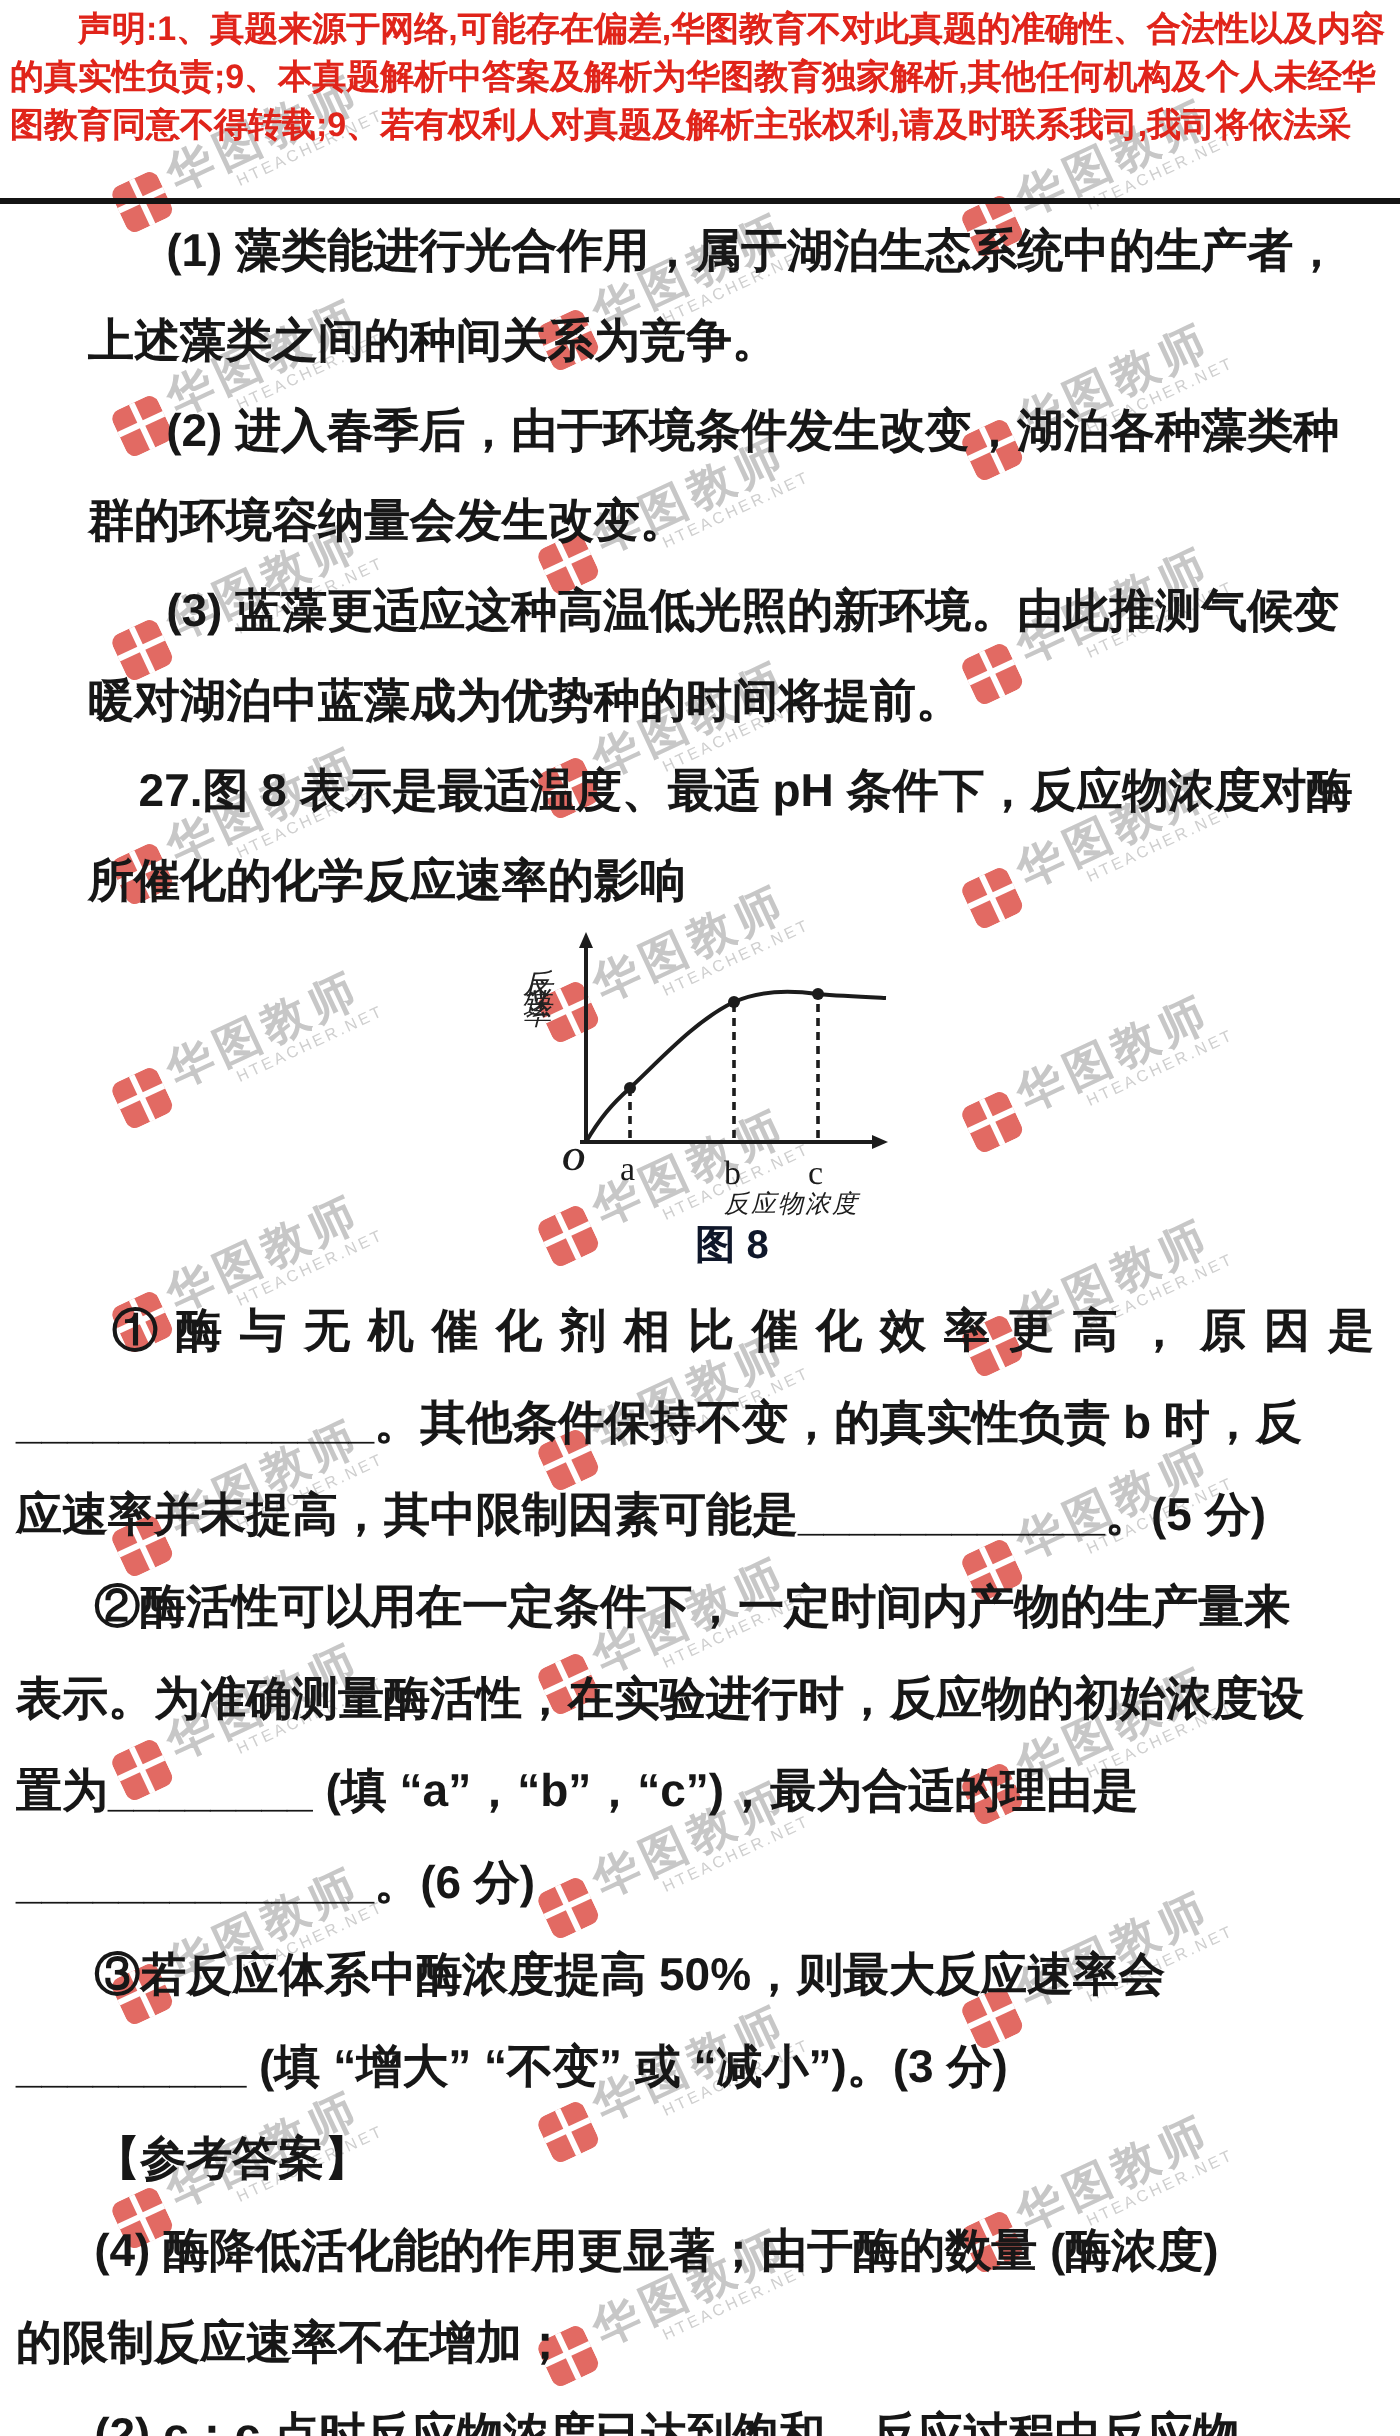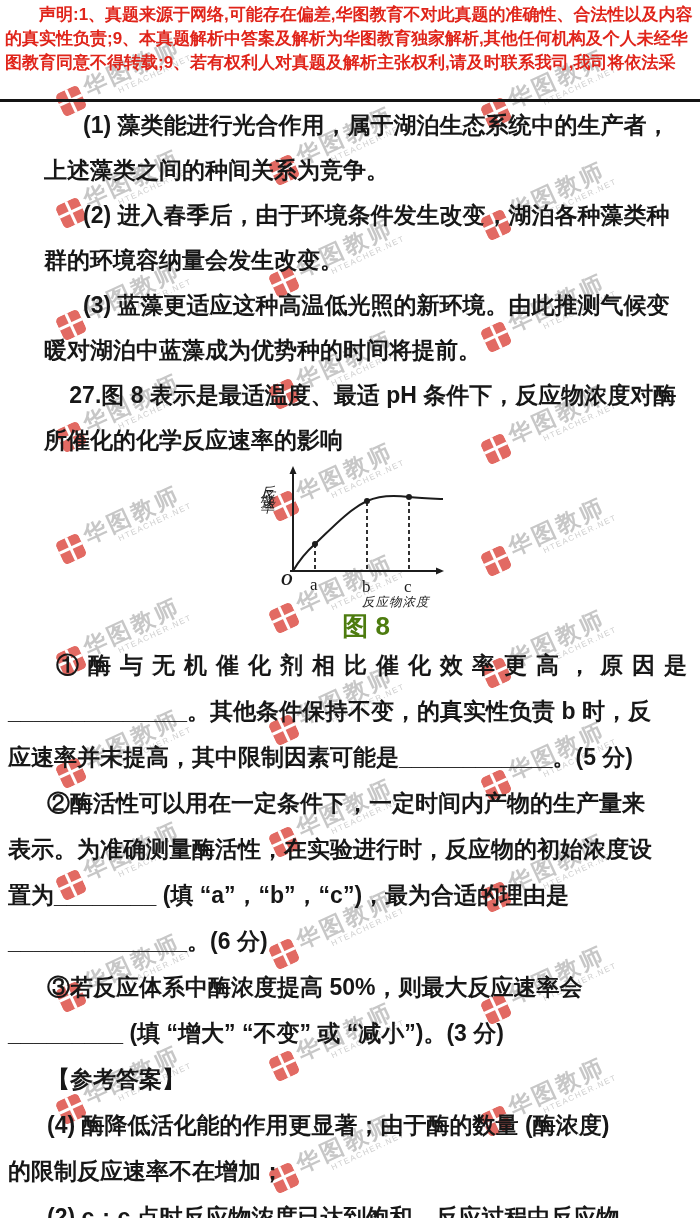--- a/index.html
+++ b/index.html
@@ -55,21 +55,21 @@
   #fig-svg{position:absolute;left:268px;top:0;}
   #fig-svg line,#fig-svg path{stroke:#1c1c1c;stroke-width:2;fill:none;}
   #fig-svg .dash{stroke-dasharray:4 3;stroke-width:1.8;}
   #fig-svg circle,#fig-svg polygon{fill:#1c1c1c;stroke:none;}
   #fig-svg text{fill:#1c1c1c;font-weight:normal;}
   #fig-svg .t-o{font-family:"Liberation Serif",serif;font-style:italic;font-weight:bold;font-size:16px;}
   #fig-svg .t-tick{font-family:"Liberation Serif",serif;font-size:17px;}
   #fig-svg .t-xlabel{font-family:"Liberation Serif",serif;font-style:italic;font-size:12.5px;letter-spacing:1px;}
   #fig-caption{
     position:absolute;left:0;right:0;top:144px;text-align:center;
-    padding-left:28px;font-size:26px;font-weight:bold;color:#4d7c0f;text-indent:0;
+    padding-left:28px;font-size:20px;font-weight:bold;color:#0f172a;text-indent:0;
   }
 </style>
 </head>
 <body>
 
 <div id="wm-layer">
     <div class="wm" style="left: 68px; top: 80px;"><span class="wm-inner">
         <span class="wm-logo"></span>
         <span class="wm-txt">
           <span class="wm-cn">华图教师</span>

